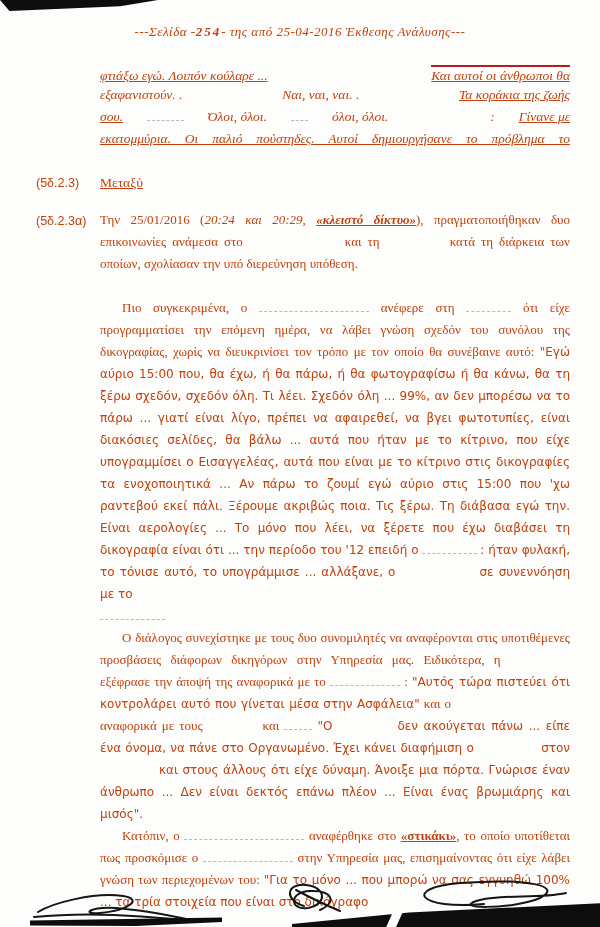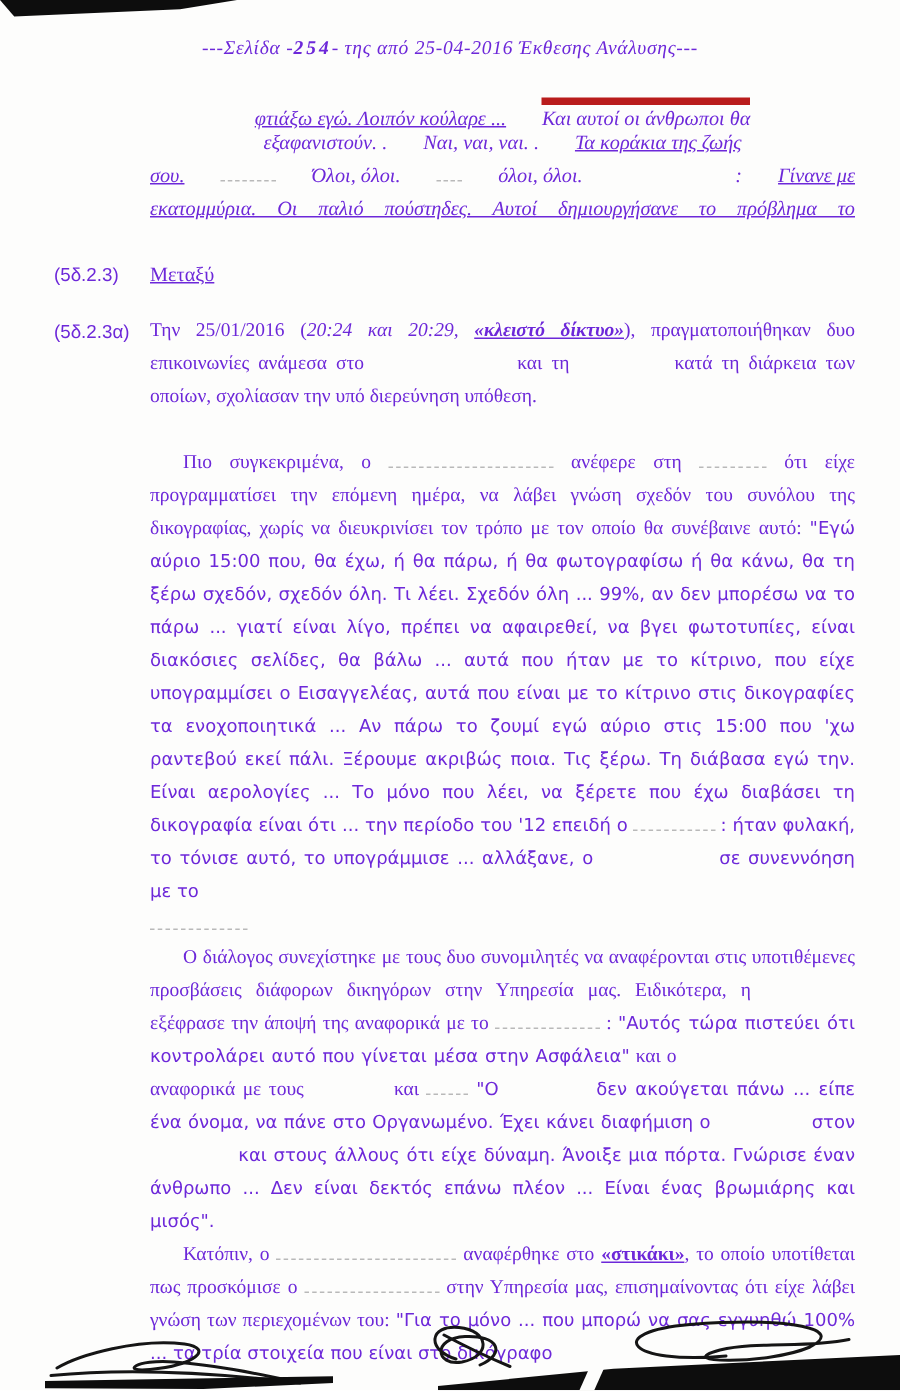--- a/index.html
+++ b/index.html
@@ -1,38 +1,38 @@
 <!DOCTYPE html>
 <html><head>
 <meta charset="utf-8">
 <style>
   html,body { margin:0; padding:0; background:#ffffff; }
   .page {
     position:relative; width:600px; height:927px; overflow:hidden;
-    background:#fdfdfc; color:#6d28d9;
+    background:#fdfdfc; color:#c2410c;
     font-family:"Liberation Serif", serif;
   }
   
   .art-top  { position:absolute; top:0; left:0; width:158px; height:13px; background:#0d0d0d;
               clip-path:polygon(0 0,100% 0,76% 48%,6% 85%); }
   .art-bl   { position:absolute; left:30px; top:917px; width:192px; height:9px; background:#0d0d0d;
               clip-path:polygon(0 40%,100% 5%,100% 55%,55% 100%,0 95%); }
   .art-br   { position:absolute; left:292px; top:902px; width:308px; height:25px; background:#0d0d0d;
               clip-path:polygon(0 88%,38% 42%,100% 5%,100% 100%,0 100%); }
   .art-slash{ position:absolute; left:392px; top:898px; width:9px; height:34px; background:#fdfdfc;
               transform:rotate(24deg); }
 
   .header { padding-top:24px; text-align:center; font-style:italic; font-size:13px; letter-spacing:.5px; }
   .header .pnum { font-weight:bold; letter-spacing:2px; }
 
   .q1 { margin:25px 30px 0 100px; width:470px; font-style:italic; font-size:13.5px; }
-  .q1 .line { display:flex; justify-content:center; align-items:baseline; height:22px; white-space:nowrap;gap:24px; }
+  .q1 .line { display:flex; justify-content:space-between; align-items:baseline; height:22px; white-space:nowrap;gap:24px; }
   .q1 .plain-line { height:22px; }
   .u  { text-decoration:underline; }
-  .ov { border-top:5px solid #b91c1c; padding-top:1px; }
+  .ov { border-top:2px solid #b91c1c; padding-top:1px;text-decoration:underline; }
   .jline { display:block; text-align:justify; text-align-last:justify; height:22px; }
   sup { font-size:9px; font-style:normal; }
 
   .sec { position:relative; margin:22px 30px 0 100px; width:470px; font-size:13.5px; }
   .sec .label, .para .label {
     position:absolute; left:-64px; top:1px;
     font-family:"Liberation Sans", sans-serif; font-size:12.5px;
   }
   .sec .title { text-decoration:underline; }
 

